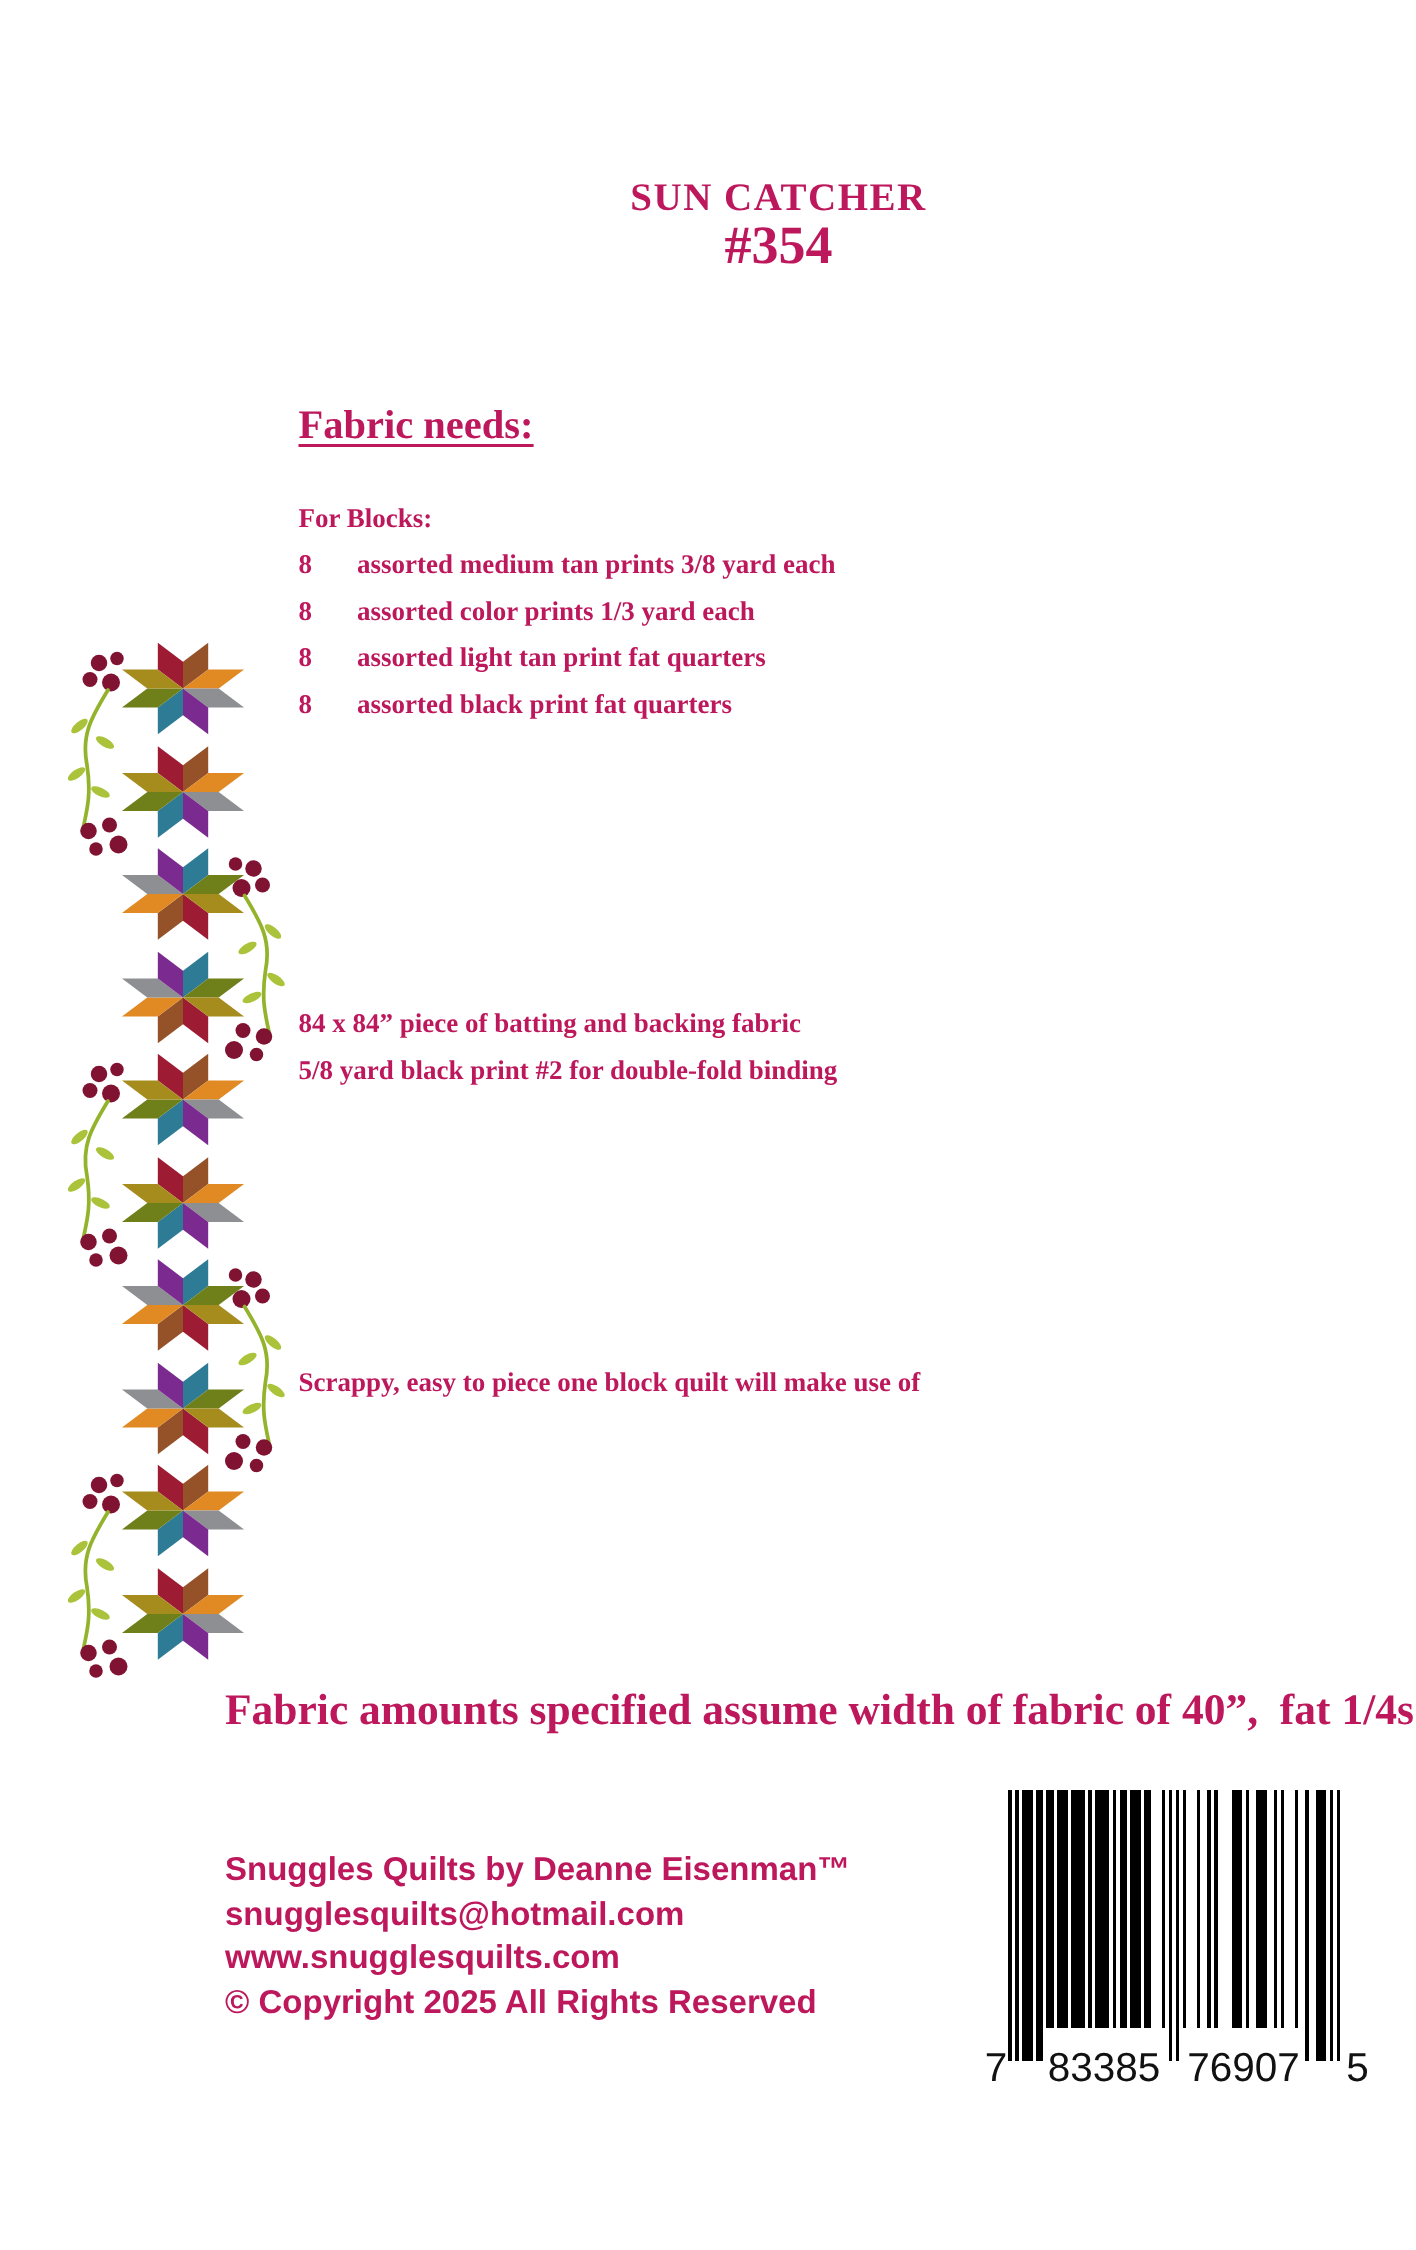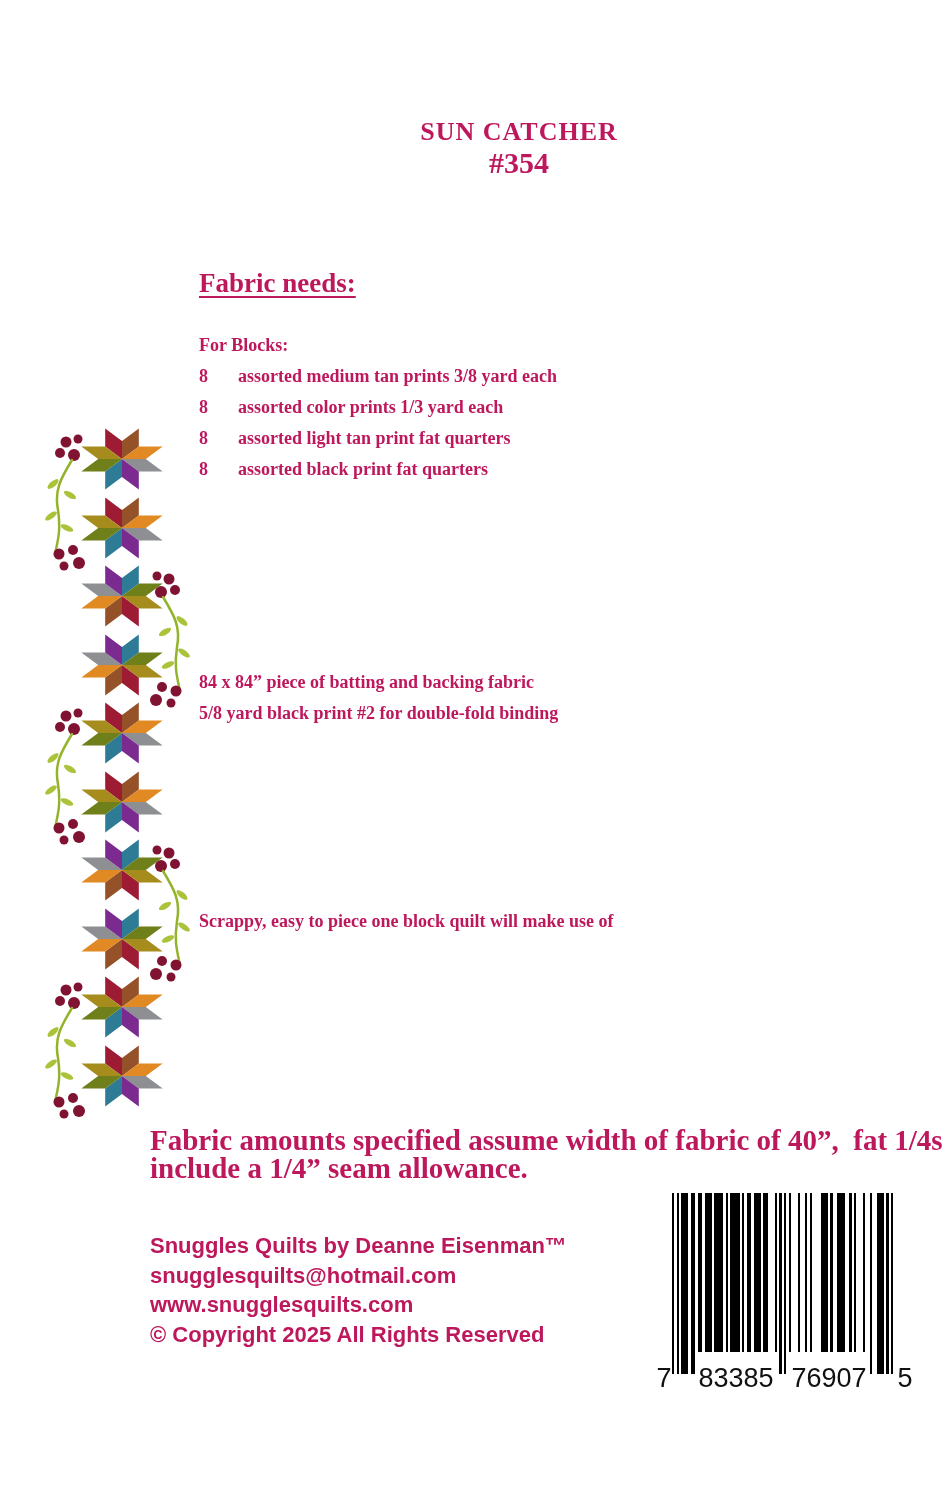--- a/index.html
+++ b/index.html
@@ -4,21 +4,21 @@
 <style>
   html,body{margin:0;padding:0;background:#e8e8e8;}
   .page{
     position:relative; width:944px; height:1500px; background:#ffffff;
     margin:0 auto; overflow:hidden;
     font-family:"Liberation Serif", serif; color:#be185d;
   }
   
   .title-block{position:absolute; left:519px; top:118px; transform:translateX(-50%); text-align:center; white-space:nowrap;}
   .pattern-title{font-weight:bold; font-size:26px; letter-spacing:1px; line-height:28px;}
-  .pattern-number{font-weight:bold; font-size:30px; line-height:32px; margin-top:1px;}
+  .pattern-number{font-weight:bold; font-size:36px; line-height:32px; margin-top:1px;}
   
   .textcol{position:absolute; left:199px; white-space:nowrap;}
   .line{font-weight:bold; font-size:18px; line-height:31px;}
   .fabric-heading{position:absolute; left:199px; top:268px; font-weight:bold; font-size:27px;
     text-decoration:underline; text-decoration-thickness:2px; text-underline-offset:4px; white-space:nowrap;}
   .qty-row{display:flex;}
   .qty{width:39px; flex:0 0 39px;}
   .description{position:absolute; left:199px; top:905px; white-space:nowrap;}
   .description .line{line-height:32px;}
   .disclaimer{position:absolute; left:150px; top:1126px;}
@@ -262,21 +262,20 @@
     <div class="line">84 x 84” piece of batting and backing fabric</div>
     <div class="line">5/8 yard black print #2 for double-fold binding</div>
   </section>
 
   <section class="description">
     <div class="line">Scrappy, easy to piece one block quilt will make use of</div>
   </section>
 
   <section class="disclaimer">
     <div class="line">Fabric amounts specified assume width of fabric of 40”,  fat 1/4s</div>
-    <div class="line">include a 1/4” seam allowance.</div>
   </section>
 
   <section class="publisher">
     <div class="line">Snuggles Quilts by Deanne Eisenman™</div>
     <div class="line">snugglesquilts@hotmail.com</div>
     <div class="line">www.snugglesquilts.com</div>
     <div class="line">© Copyright 2025 All Rights Reserved</div>
   </section>
 
   <div class="barcode" id="barcode"><svg width="258" height="205" viewBox="0 0 258 205" shape-rendering="crispEdges">

